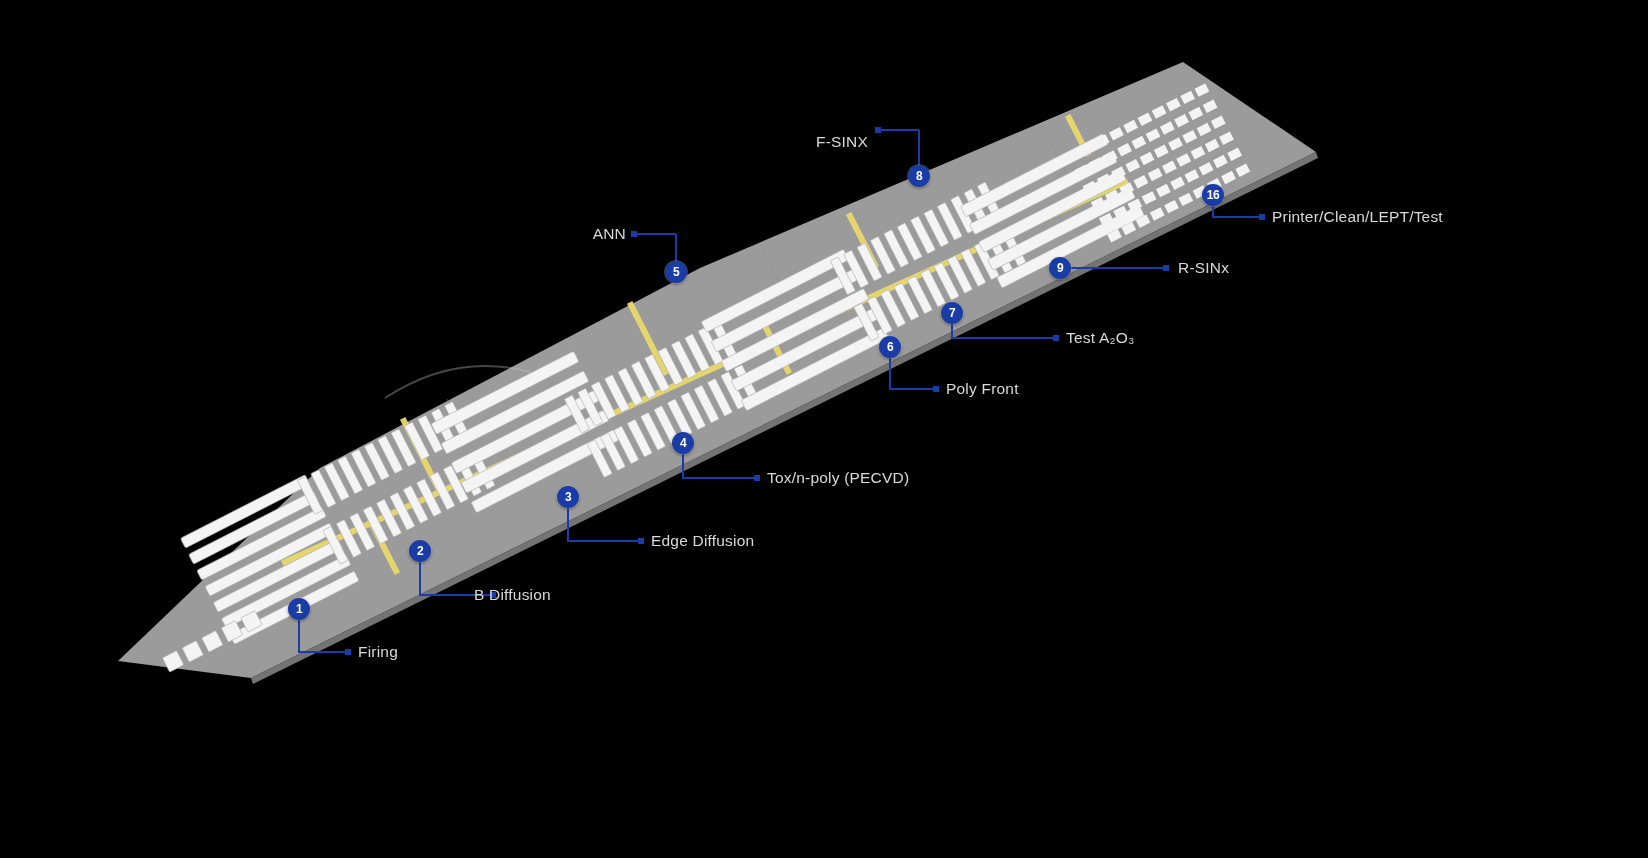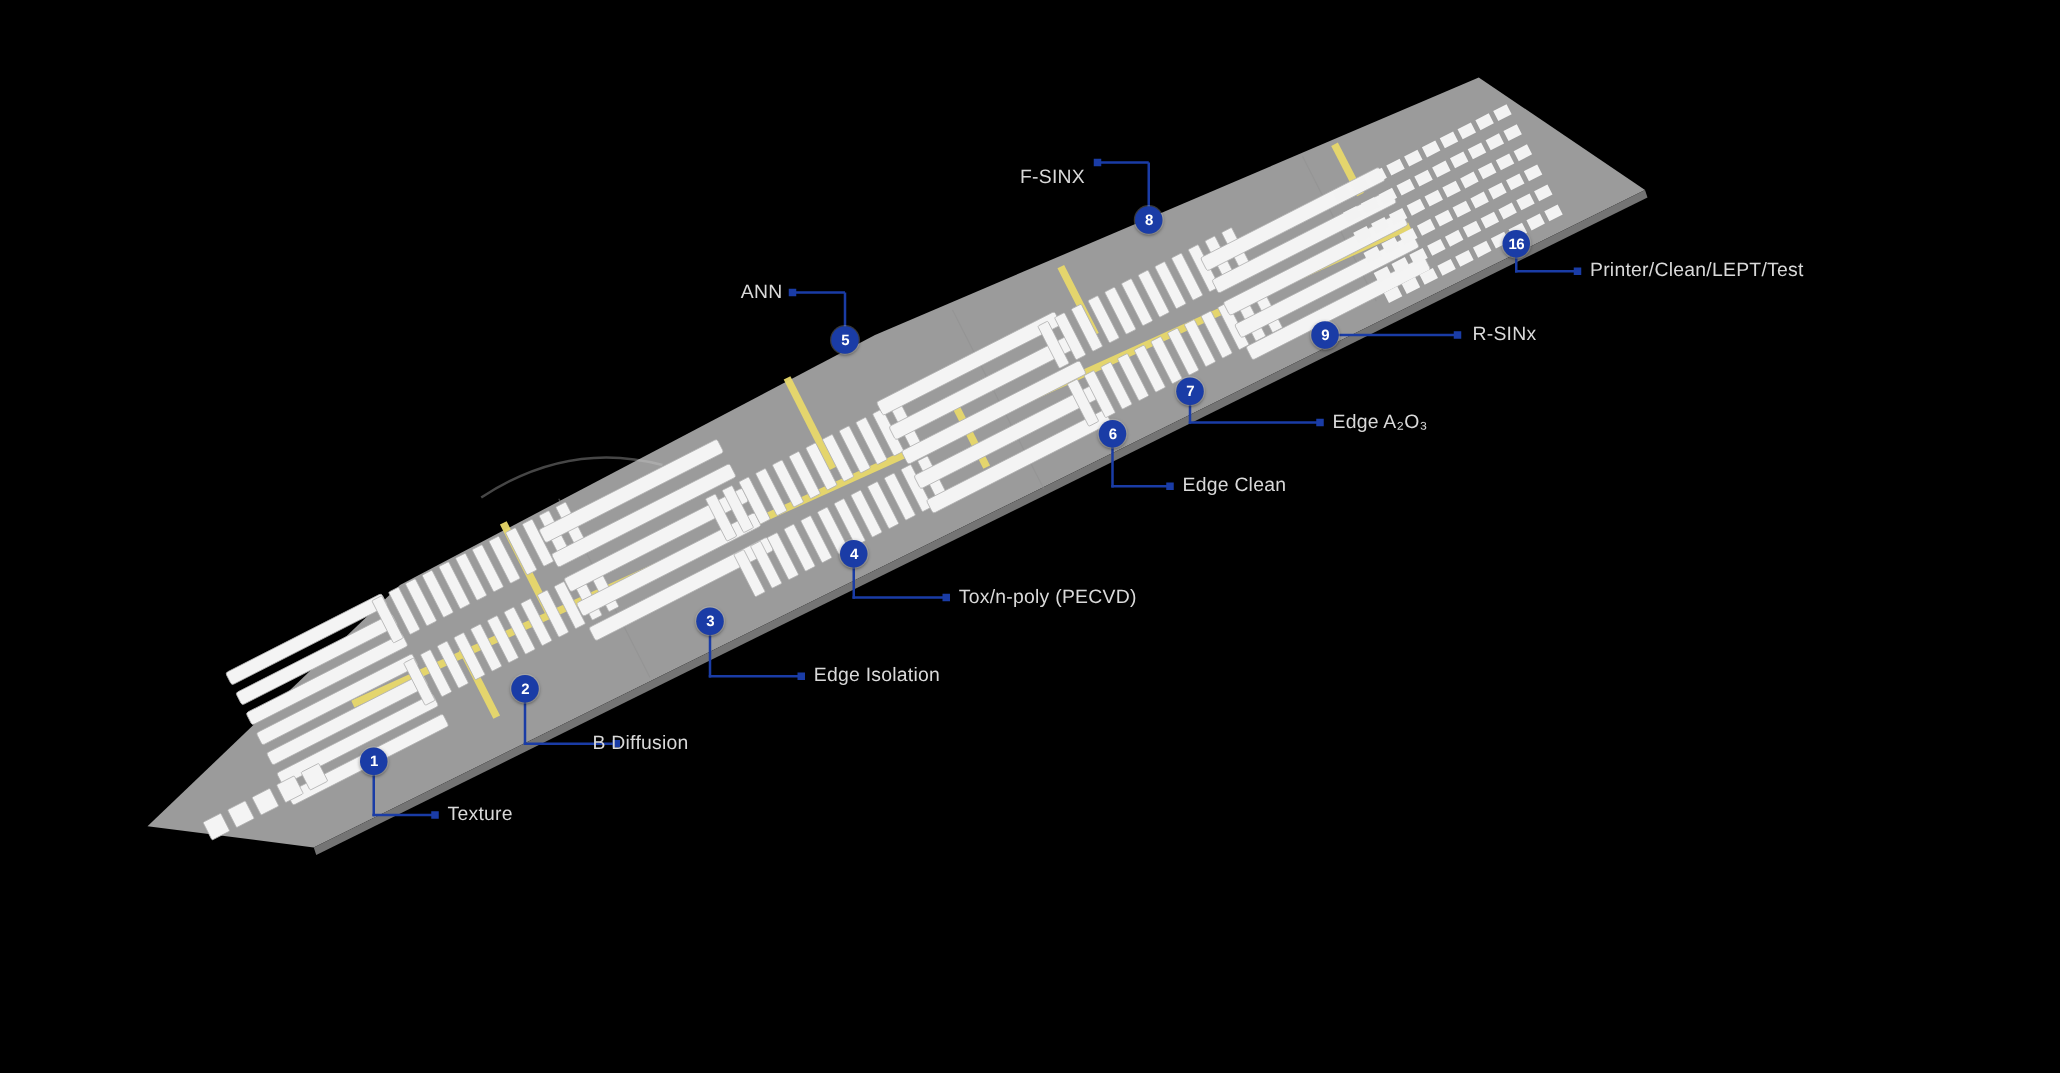--- a/index.html
+++ b/index.html
@@ -130,37 +130,37 @@
   </g>
 </svg>
 
 <div class="stage">
 
   <div>
     <div class="seg vline" style="left:298px;top:609px;height:44px"></div>
     <div class="seg hline" style="left:298px;top:651px;width:50px"></div>
     <div class="dot" style="left:345px;top:649px"></div>
     <div class="badge" style="left:288px;top:598px">1</div>
-    <div class="lbl" style="left:358px;top:652px">Texture</div>
+    <div class="lbl" style="left:358px;top:652px">Firing</div>
   </div>
 
   <div>
     <div class="seg vline" style="left:419px;top:551px;height:45px"></div>
     <div class="seg hline" style="left:419px;top:594px;width:74px"></div>
     <div class="dot" style="left:490px;top:592px"></div>
     <div class="badge" style="left:409px;top:540px">2</div>
     <div class="lbl" style="left:474px;top:595px">B Diffusion</div>
   </div>
 
   <div>
     <div class="seg vline" style="left:567px;top:497px;height:45px"></div>
     <div class="seg hline" style="left:567px;top:540px;width:74px"></div>
     <div class="dot" style="left:638px;top:538px"></div>
     <div class="badge" style="left:557px;top:486px">3</div>
-    <div class="lbl" style="left:651px;top:541px">Edge Isolation</div>
+    <div class="lbl" style="left:651px;top:541px">Edge Diffusion</div>
   </div>
 
   <div>
     <div class="seg vline" style="left:682px;top:443px;height:36px"></div>
     <div class="seg hline" style="left:682px;top:477px;width:75px"></div>
     <div class="dot" style="left:754px;top:475px"></div>
     <div class="badge" style="left:672px;top:432px">4</div>
     <div class="lbl" style="left:767px;top:478px">Tox/n-poly (PECVD)</div>
   </div>
 
@@ -170,29 +170,29 @@
     <div class="dot" style="left:631px;top:231px"></div>
     <div class="badge" style="left:665px;top:261px">5</div>
     <div class="lbl" style="right:1022px;top:234px">ANN</div>
   </div>
 
   <div>
     <div class="seg vline" style="left:889px;top:347px;height:43px"></div>
     <div class="seg hline" style="left:889px;top:388px;width:47px"></div>
     <div class="dot" style="left:933px;top:386px"></div>
     <div class="badge" style="left:879px;top:336px">6</div>
-    <div class="lbl" style="left:946px;top:389px">Edge Clean</div>
+    <div class="lbl" style="left:946px;top:389px">Poly Front</div>
   </div>
 
   <div>
     <div class="seg vline" style="left:951px;top:313px;height:26px"></div>
     <div class="seg hline" style="left:951px;top:337px;width:105px"></div>
     <div class="dot" style="left:1053px;top:335px"></div>
     <div class="badge" style="left:941px;top:302px">7</div>
-    <div class="lbl" style="left:1066px;top:338px">Edge A₂O₃</div>
+    <div class="lbl" style="left:1066px;top:338px">Test A₂O₃</div>
   </div>
 
   <div>
     <div class="seg vline" style="left:918px;top:130px;height:47px"></div>
     <div class="seg hline" style="left:878px;top:129px;width:41px"></div>
     <div class="dot" style="left:875px;top:127px"></div>
     <div class="badge" style="left:908px;top:165px">8</div>
     <div class="lbl" style="right:780px;top:142px">F-SINX</div>
   </div>
 

